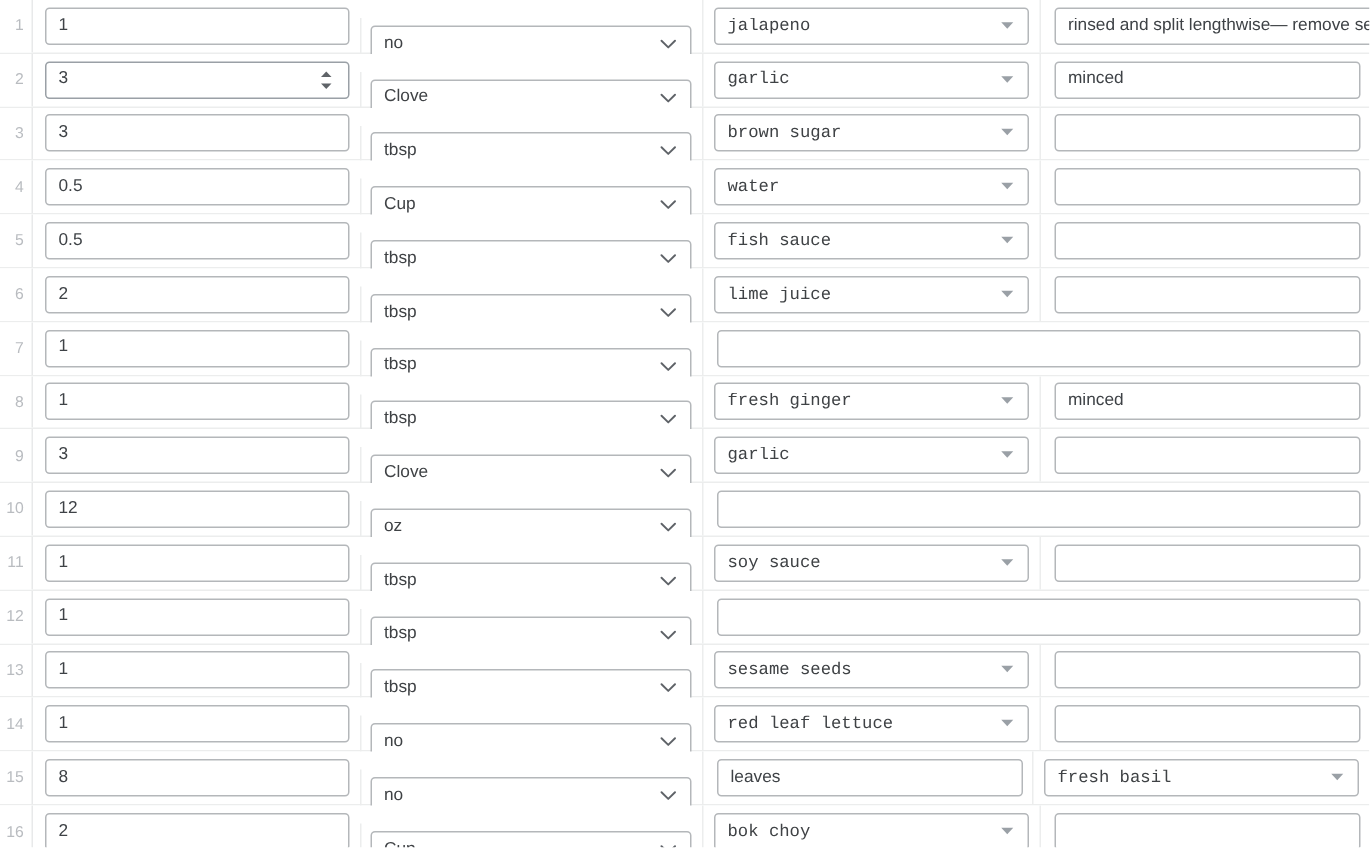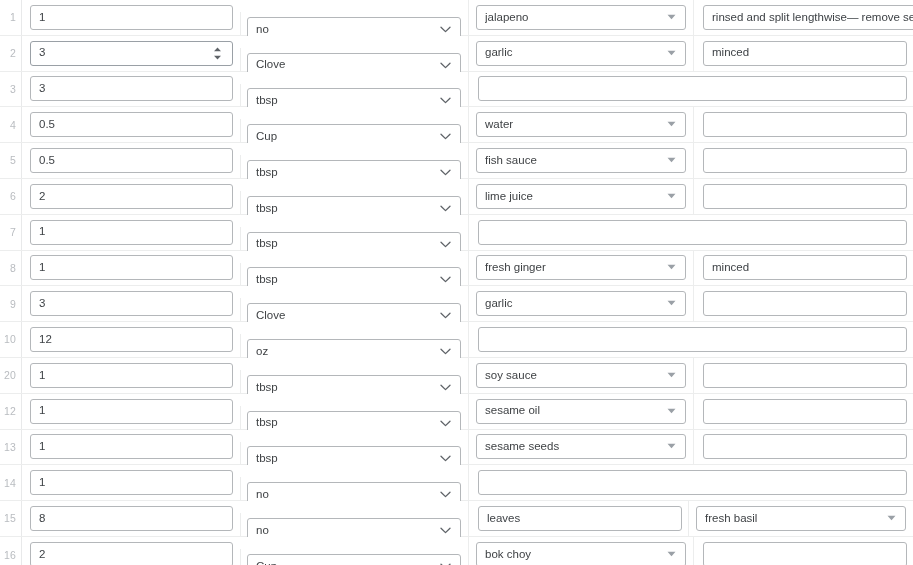--- a/index.html
+++ b/index.html
@@ -61,21 +61,21 @@
     position: absolute;
     left: 0;
     top: 0;
     bottom: 0;
     width: 1px;
     background: #eceded;
   }
 
   .c-qty   { flex: 0 0 218px; padding: 0 7px 0 8px; }
   .c-unit  { flex: 0 0 228px; padding: 0 7px 0 7px; margin-top: 24px; }
-  .c-ing   { flex: 0 0 225px; padding: 0 7px 0 8px; }
+  .c-ing   { flex: 0 0 225px; padding: 0 7px 0 8px; font-family: Liberation Mono, monospace; }
   .c-prep  { flex: 1 1 auto;  padding: 0 6px 0 10px; }
 
   
   .field {
     width: 100%;
     height: 25px;
     border: 1px solid #b4b7ba;
     border-radius: 3px;
     background: #ffffff;
     display: flex;
@@ -233,20 +233,30 @@
       <div class="cell c-unit">
         <div class="field select-native">
           <span class="val">tbsp</span>
           <span class="chev">
             <svg width="11" height="7" viewBox="0 0 11 7" aria-hidden="true">
               <path d="M1 1.2 L5.5 5.6 L10 1.2" fill="none" stroke="#5f6368" stroke-width="1.3" stroke-linecap="round" stroke-linejoin="round"></path>
             </svg>
           </span>
         </div>
       </div>
+      <div class="cell c-ing">
+        <div class="field select-caret">
+          <span class="val">brown sugar</span>
+          <span class="caret">
+            <svg width="9" height="6" viewBox="0 0 9 6" aria-hidden="true">
+              <path d="M0.5 0.8 L8.5 0.8 L4.5 5.2 Z" fill="#9aa0a6"></path>
+            </svg>
+          </span>
+        </div>
+      </div>
       <div class="cell c-prep">
         <div class="field input-text">
           <span class="val"></span>
         </div>
       </div>
     </div>
     <div class="row">
       <div class="gutter">
         <span class="rownum">4</span>
       </div>
@@ -466,21 +476,21 @@
         </div>
       </div>
       <div class="cell c-prep">
         <div class="field input-text">
           <span class="val"></span>
         </div>
       </div>
     </div>
     <div class="row">
       <div class="gutter">
-        <span class="rownum">20</span>
+        <span class="rownum">11</span>
       </div>
       <div class="cell c-qty">
         <div class="field input-text">
           <span class="val">1</span>
         </div>
       </div>
       <div class="cell c-unit">
         <div class="field select-native">
           <span class="val">tbsp</span>
           <span class="chev">
@@ -518,30 +528,20 @@
       <div class="cell c-unit">
         <div class="field select-native">
           <span class="val">tbsp</span>
           <span class="chev">
             <svg width="11" height="7" viewBox="0 0 11 7" aria-hidden="true">
               <path d="M1 1.2 L5.5 5.6 L10 1.2" fill="none" stroke="#5f6368" stroke-width="1.3" stroke-linecap="round" stroke-linejoin="round"></path>
             </svg>
           </span>
         </div>
       </div>
-      <div class="cell c-ing">
-        <div class="field select-caret">
-          <span class="val">sesame oil</span>
-          <span class="caret">
-            <svg width="9" height="6" viewBox="0 0 9 6" aria-hidden="true">
-              <path d="M0.5 0.8 L8.5 0.8 L4.5 5.2 Z" fill="#9aa0a6"></path>
-            </svg>
-          </span>
-        </div>
-      </div>
       <div class="cell c-prep">
         <div class="field input-text">
           <span class="val"></span>
         </div>
       </div>
     </div>
     <div class="row">
       <div class="gutter">
         <span class="rownum">13</span>
       </div>
@@ -588,20 +588,30 @@
       <div class="cell c-unit">
         <div class="field select-native">
           <span class="val">no</span>
           <span class="chev">
             <svg width="11" height="7" viewBox="0 0 11 7" aria-hidden="true">
               <path d="M1 1.2 L5.5 5.6 L10 1.2" fill="none" stroke="#5f6368" stroke-width="1.3" stroke-linecap="round" stroke-linejoin="round"></path>
             </svg>
           </span>
         </div>
       </div>
+      <div class="cell c-ing">
+        <div class="field select-caret">
+          <span class="val">red leaf lettuce</span>
+          <span class="caret">
+            <svg width="9" height="6" viewBox="0 0 9 6" aria-hidden="true">
+              <path d="M0.5 0.8 L8.5 0.8 L4.5 5.2 Z" fill="#9aa0a6"></path>
+            </svg>
+          </span>
+        </div>
+      </div>
       <div class="cell c-prep">
         <div class="field input-text">
           <span class="val"></span>
         </div>
       </div>
     </div>
     <div class="row">
       <div class="gutter">
         <span class="rownum">15</span>
       </div>

